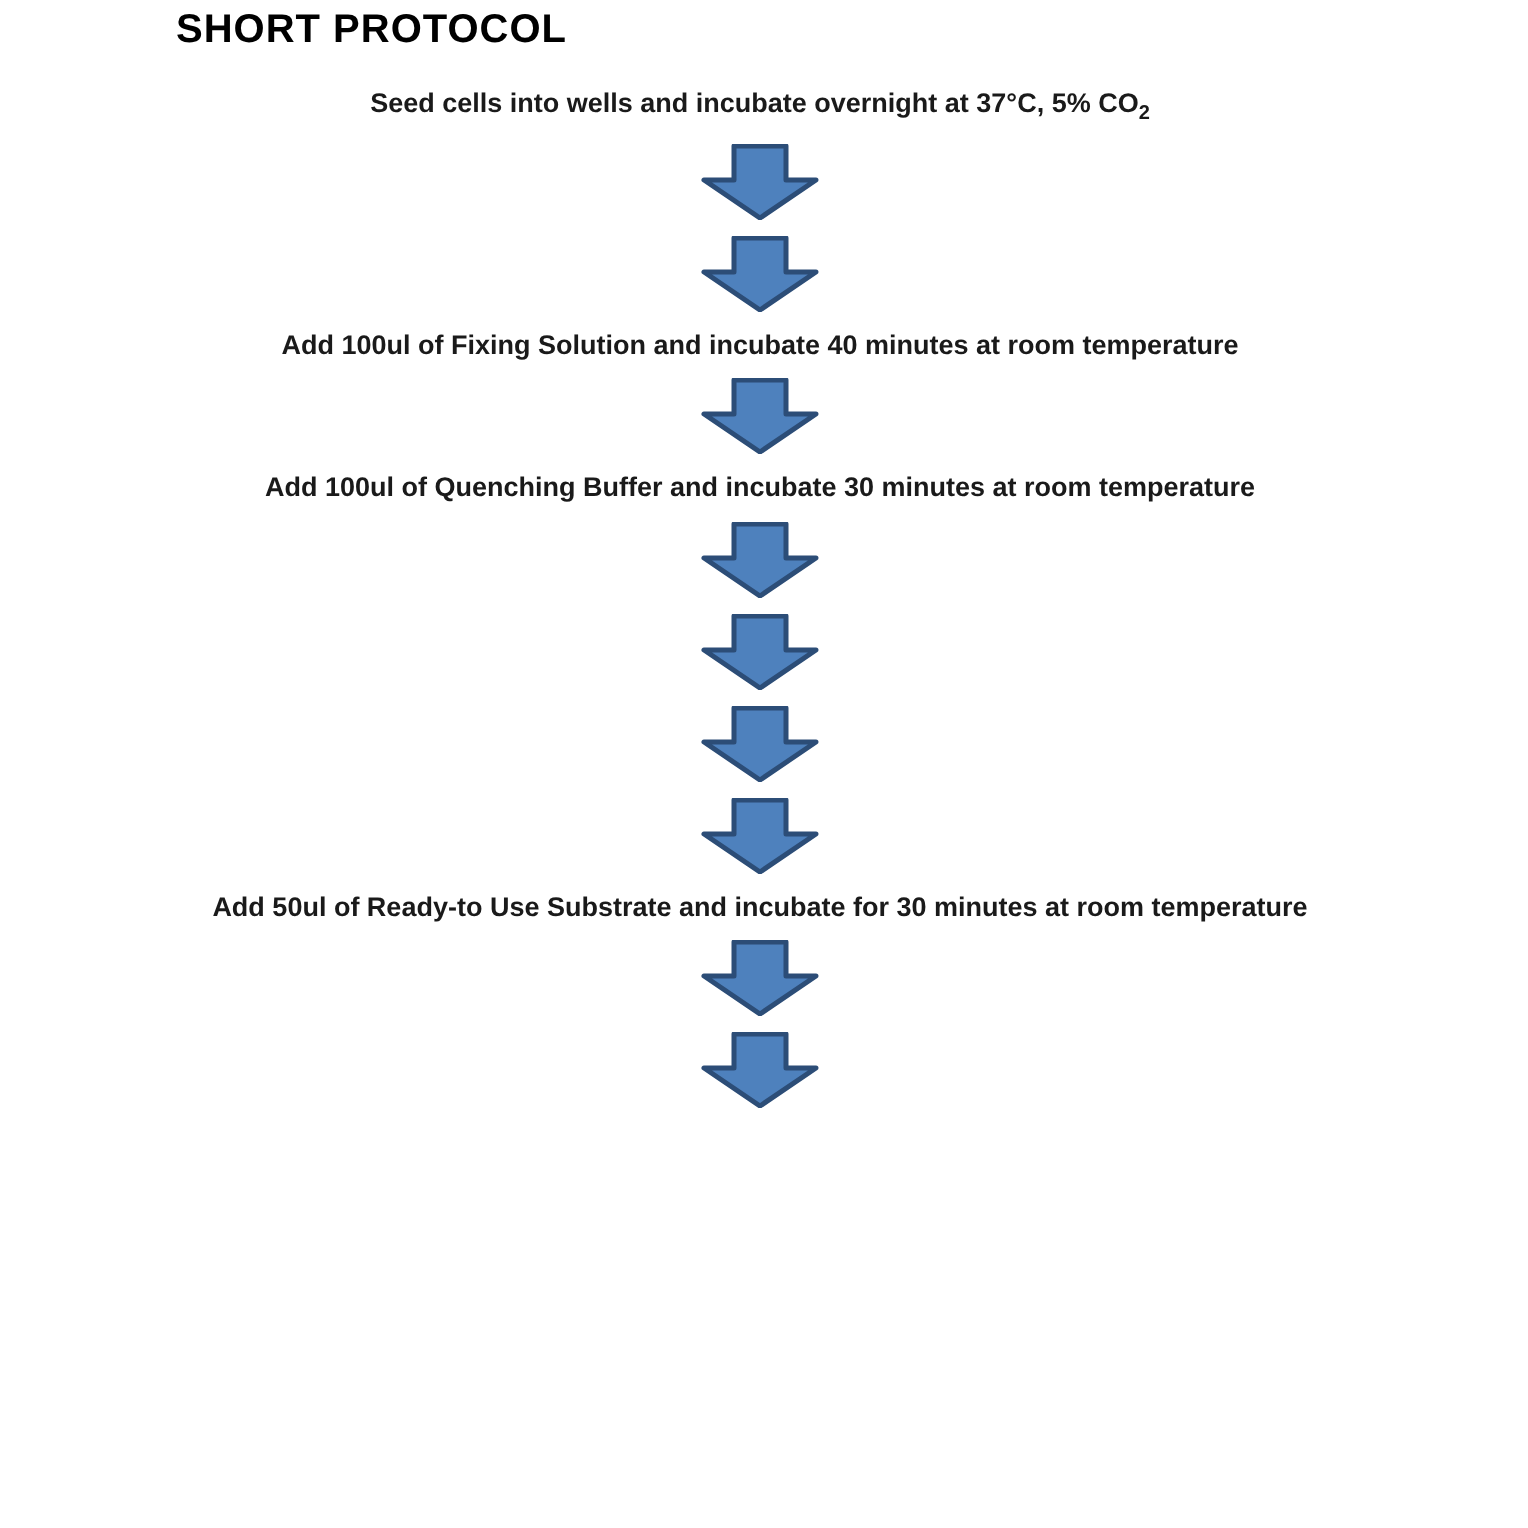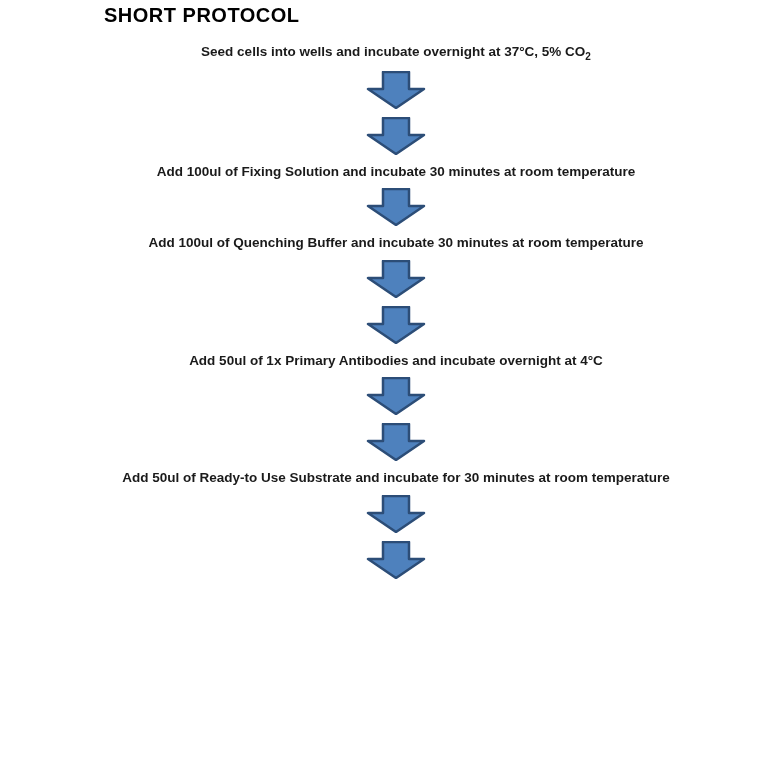--- a/index.html
+++ b/index.html
@@ -9,21 +9,21 @@
     --title-color:#000000;
     --bg:#FFFFFF;
   }
   html,body{margin:0;padding:0;}
   body{
     width:764px;height:764px;
     background:var(--bg);
     font-family:"Liberation Sans", sans-serif;
     overflow:hidden;
   }
-  .canvas{padding-top:4px;padding-left:16px;}
+  .canvas{padding-top:4px;}
   .title{
     margin-left:88px;
     margin-bottom:12px;
     font-size:20px;
     font-weight:bold;
     color:var(--title-color);
     letter-spacing:0.5px;
   }
   .flow{
     width:612px;
@@ -66,38 +66,37 @@
 
     <svg class="arrow" width="60" height="38" viewBox="0 0 60 38">
         <polygon points="17,1 43,1 43,18 58,18 30,37 2,18 17,18"></polygon>
       </svg>
 
 
     <svg class="arrow" width="60" height="38" viewBox="0 0 60 38">
         <polygon points="17,1 43,1 43,18 58,18 30,37 2,18 17,18"></polygon>
       </svg>
 
-    <div class="step">Add 100ul of Fixing Solution and incubate 30 minutes at room temperature</div>
+    <div class="step">Add 100ul of Fixing Solution and incubate 40 minutes at room temperature</div>
 
     <svg class="arrow" width="60" height="38" viewBox="0 0 60 38">
         <polygon points="17,1 43,1 43,18 58,18 30,37 2,18 17,18"></polygon>
       </svg>
 
     <div class="step" style="max-width:540px">Add 100ul of Quenching Buffer and incubate 30 minutes at room temperature</div>
 
     <svg class="arrow" width="60" height="38" viewBox="0 0 60 38">
         <polygon points="17,1 43,1 43,18 58,18 30,37 2,18 17,18"></polygon>
       </svg>
 
 
     <svg class="arrow" width="60" height="38" viewBox="0 0 60 38">
         <polygon points="17,1 43,1 43,18 58,18 30,37 2,18 17,18"></polygon>
       </svg>
 
-    <div class="step">Add 50ul of 1x Primary Antibodies and incubate overnight at 4°C</div>
 
     <svg class="arrow" width="60" height="38" viewBox="0 0 60 38">
         <polygon points="17,1 43,1 43,18 58,18 30,37 2,18 17,18"></polygon>
       </svg>
 
 
     <svg class="arrow" width="60" height="38" viewBox="0 0 60 38">
         <polygon points="17,1 43,1 43,18 58,18 30,37 2,18 17,18"></polygon>
       </svg>
 

